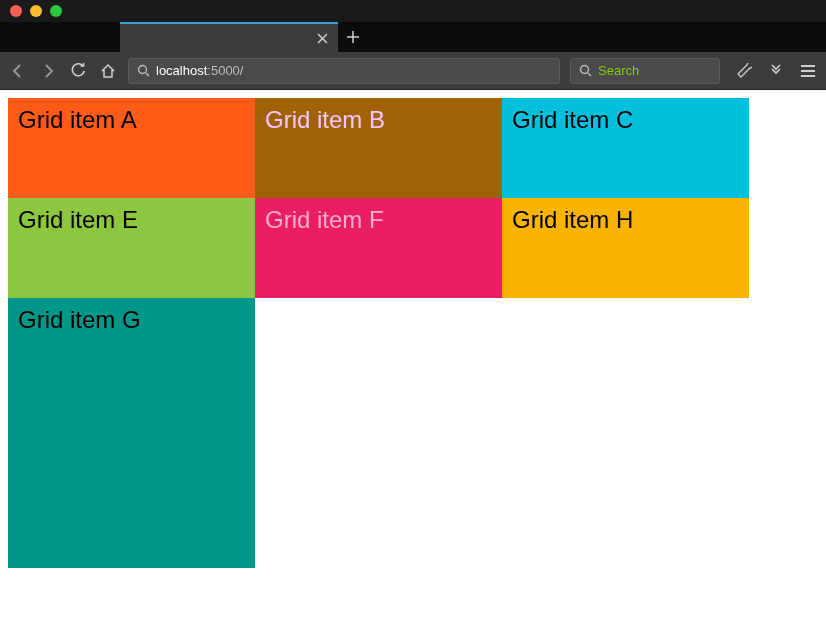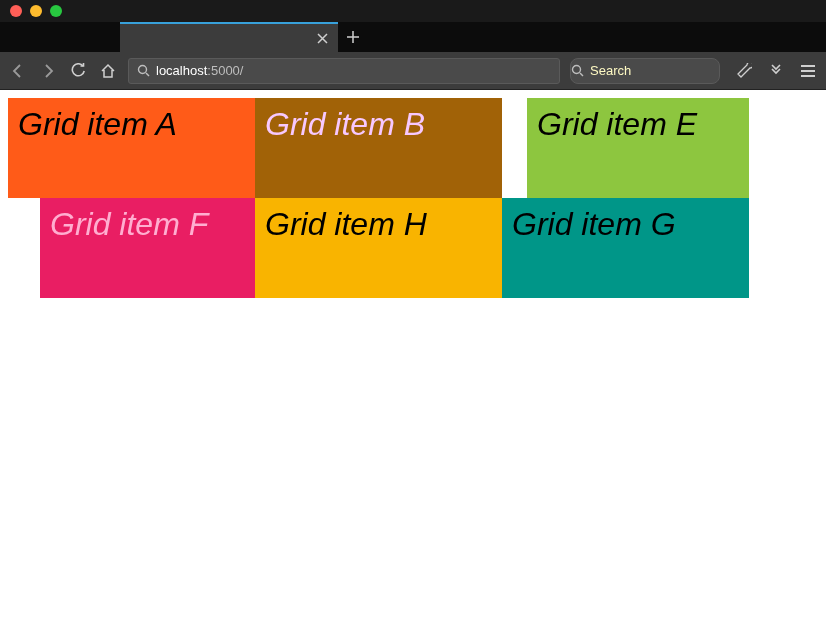--- a/index.html
+++ b/index.html
@@ -81,54 +81,53 @@
       font-size: 13px;
       gap: 6px;
     }
     .urlbox .host-strong { color: #fff; font-weight: 500; }
     .urlbox .host-dim { color: #bdbdbd; }
     .searchbox {
       width: 150px;
       height: 26px;
       background: #4a4a4a;
       border: 1px solid #5a5a5a;
-      border-radius: 8px;
-      display: flex;
-      align-items: center;
-      padding: 0 0;
-      color: #fef9c3;
+      border-radius: 3px;
+      display: flex;
+      align-items: center;
+      padding: 0 8px;
+      color: #84cc16;
       font-size: 13px;
       gap: 6px;
     }
     .tools { display: flex; align-items: center; gap: 12px; padding-left: 4px; }
 
     
     .viewport {
       background: #fff;
       height: calc(641px - 22px - 30px - 38px);
       padding: 8px 8px 8px 8px;
     }
     .grid {
       display: grid;
       grid-template-columns: repeat(3, 247px);
       grid-template-rows: 100px 100px 270px;
       gap: 0;
     }
     .cell {
-      font-size: 32px;
+      font-size: 24px;
       padding: 8px 10px;
       color: #000;
-      font-style: italic;
     }
     .a { background: #ff5b18; }
     .b { background: #a16207; color: #f7c8ff; }
     .c { background: #00c0dc; }
     .d { background: #ffe92b; }
-    .e { background: #8dc63f; margin-left: 25px; }
-    .f { background: #e91e63; color: #ffaed0; margin-left: 32px; }
+    .e { background: #8dc63f; }
+    .f { background: #e91e63; color: #ffaed0; }
     .g { background: #009688; }
     .h { background: #f9b400; }
 
     svg { display: block; }
   </style>
 </head>
 <body>
 
 <div class="titlebar">
   <div class="dot red"></div>
@@ -211,18 +210,19 @@
           <path d="M1 2 H15 M1 7 H15 M1 12 H15" stroke="#cfcfcf" stroke-width="1.8"></path>
         </svg>
     </span>
   </div>
 </div>
 
 <div class="viewport">
   <div class="grid">
     <div class="cell a">Grid item A</div>
     <div class="cell b">Grid item B</div>
+    <div class="cell c">Grid item C</div>
     <div class="cell e">Grid item E</div>
     <div class="cell f">Grid item F</div>
     <div class="cell h">Grid item H</div>
     <div class="cell g">Grid item G</div>
   </div>
 </div>
 
 </body></html>

